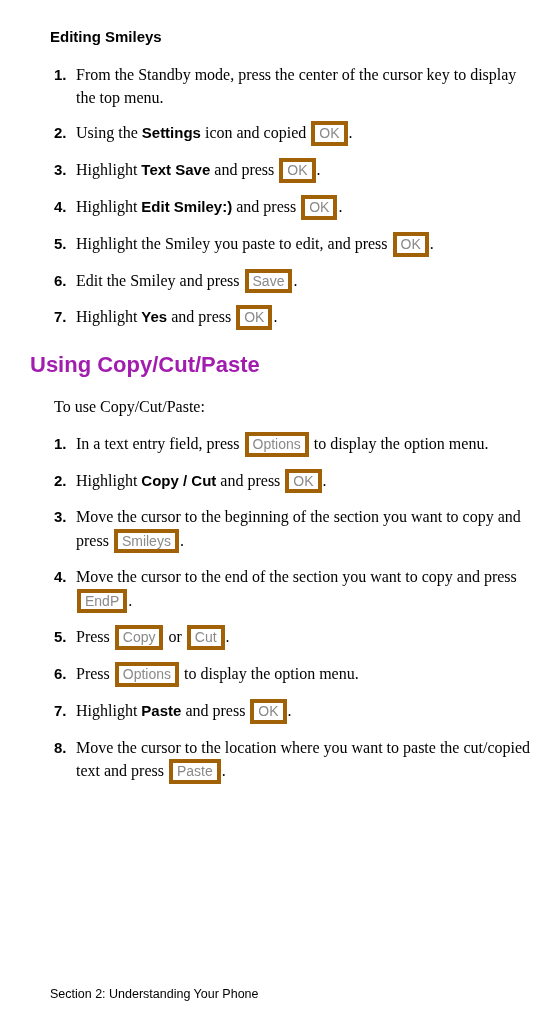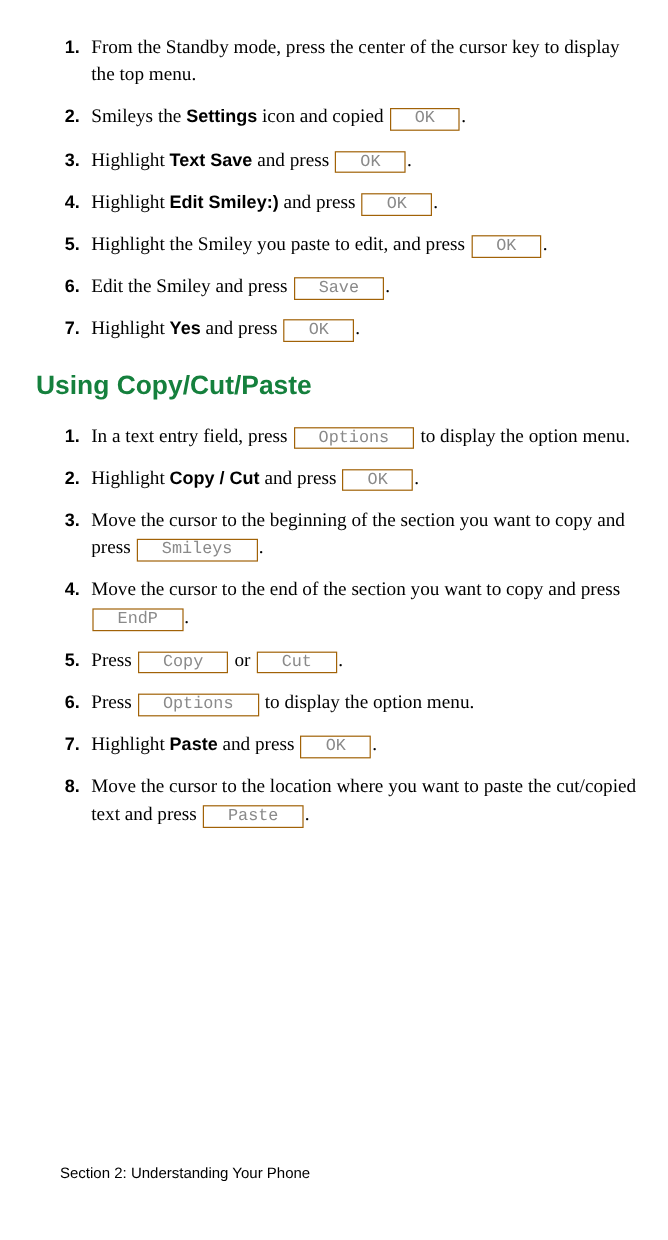--- a/index.html
+++ b/index.html
@@ -25,21 +25,21 @@
   }
   .intro {
     font-size: 16px;
     margin: 0 0 14px 4px;
     line-height: 1.35;
   }
   .section-heading {
     font-family: Arial, Helvetica, sans-serif;
     font-weight: bold;
     font-size: 22px;
-    color: #15803d;
+    color: #a21caf;
     margin: 22px 0 18px -20px;
   }
   ol.steps {
     list-style: none;
     padding: 0;
     margin: 0 0 0 4px;
   }
   ol.steps > li {
     display: flex;
     margin: 0 0 12px 0;
@@ -58,32 +58,32 @@
     flex: 1;
   }
   .bold {
     font-family: Arial, Helvetica, sans-serif;
     font-weight: bold;
     font-size: 15px;
     text-align: right;
   }
   .keycap {
     display: inline-block;
-    border: 1px solid #a16207;
+    border: 4px solid #a16207;
     color: #8a8a8a;
-    font-family: Liberation Mono, monospace;
+    font-family: Liberation Sans, sans-serif;
     font-size: 14px;
-    padding: 0 20px;
+    padding: 0 4px;
     line-height: 1.2;
     vertical-align: baseline;
     margin: 0 1px;
   }
   .footer {
     position: absolute;
-    bottom: 46px;
+    bottom: 30px;
     left: 22px;
     font-family: Arial, Helvetica, sans-serif;
     font-size: 12.5px;
     line-height: 1.4;
   }
   .footer .line1 {
     font-weight: normal;
     margin-left: 28px;
   }
   .footer .line2 {
@@ -92,33 +92,34 @@
   .footer .pagenum {
     display: inline-block;
     min-width: 28px;
   }
 </style>
 </head>
 <body>
 
 <div class="page">
 
+  <div class="sub-heading">Editing Smileys</div>
 
 
   <ol class="steps">
     <li>
       <span class="num">1.</span>
       <span class="body">
         <span>From the Standby mode, press the center of the cursor key to display the top menu.</span>
       </span>
     </li>
     <li>
       <span class="num">2.</span>
       <span class="body">
-        <span>Smileys the </span><span class="bold">Settings</span><span> icon and copied </span><span class="keycap">OK</span><span>.</span>
+        <span>Using the </span><span class="bold">Settings</span><span> icon and copied </span><span class="keycap">OK</span><span>.</span>
       </span>
     </li>
     <li>
       <span class="num">3.</span>
       <span class="body">
         <span>Highlight </span><span class="bold">Text Save</span><span> and press </span><span class="keycap">OK</span><span>.</span>
       </span>
     </li>
     <li>
       <span class="num">4.</span>
@@ -141,20 +142,21 @@
     <li>
       <span class="num">7.</span>
       <span class="body">
         <span>Highlight </span><span class="bold">Yes</span><span> and press </span><span class="keycap">OK</span><span>.</span>
       </span>
     </li>
   </ol>
 
   <div class="section-heading">Using Copy/Cut/Paste</div>
 
+  <div class="intro">To use Copy/Cut/Paste:</div>
 
   <ol class="steps">
     <li>
       <span class="num">1.</span>
       <span class="body">
         <span>In a text entry field, press </span><span class="keycap">Options</span><span> to display the option menu.</span>
       </span>
     </li>
     <li>
       <span class="num">2.</span>

